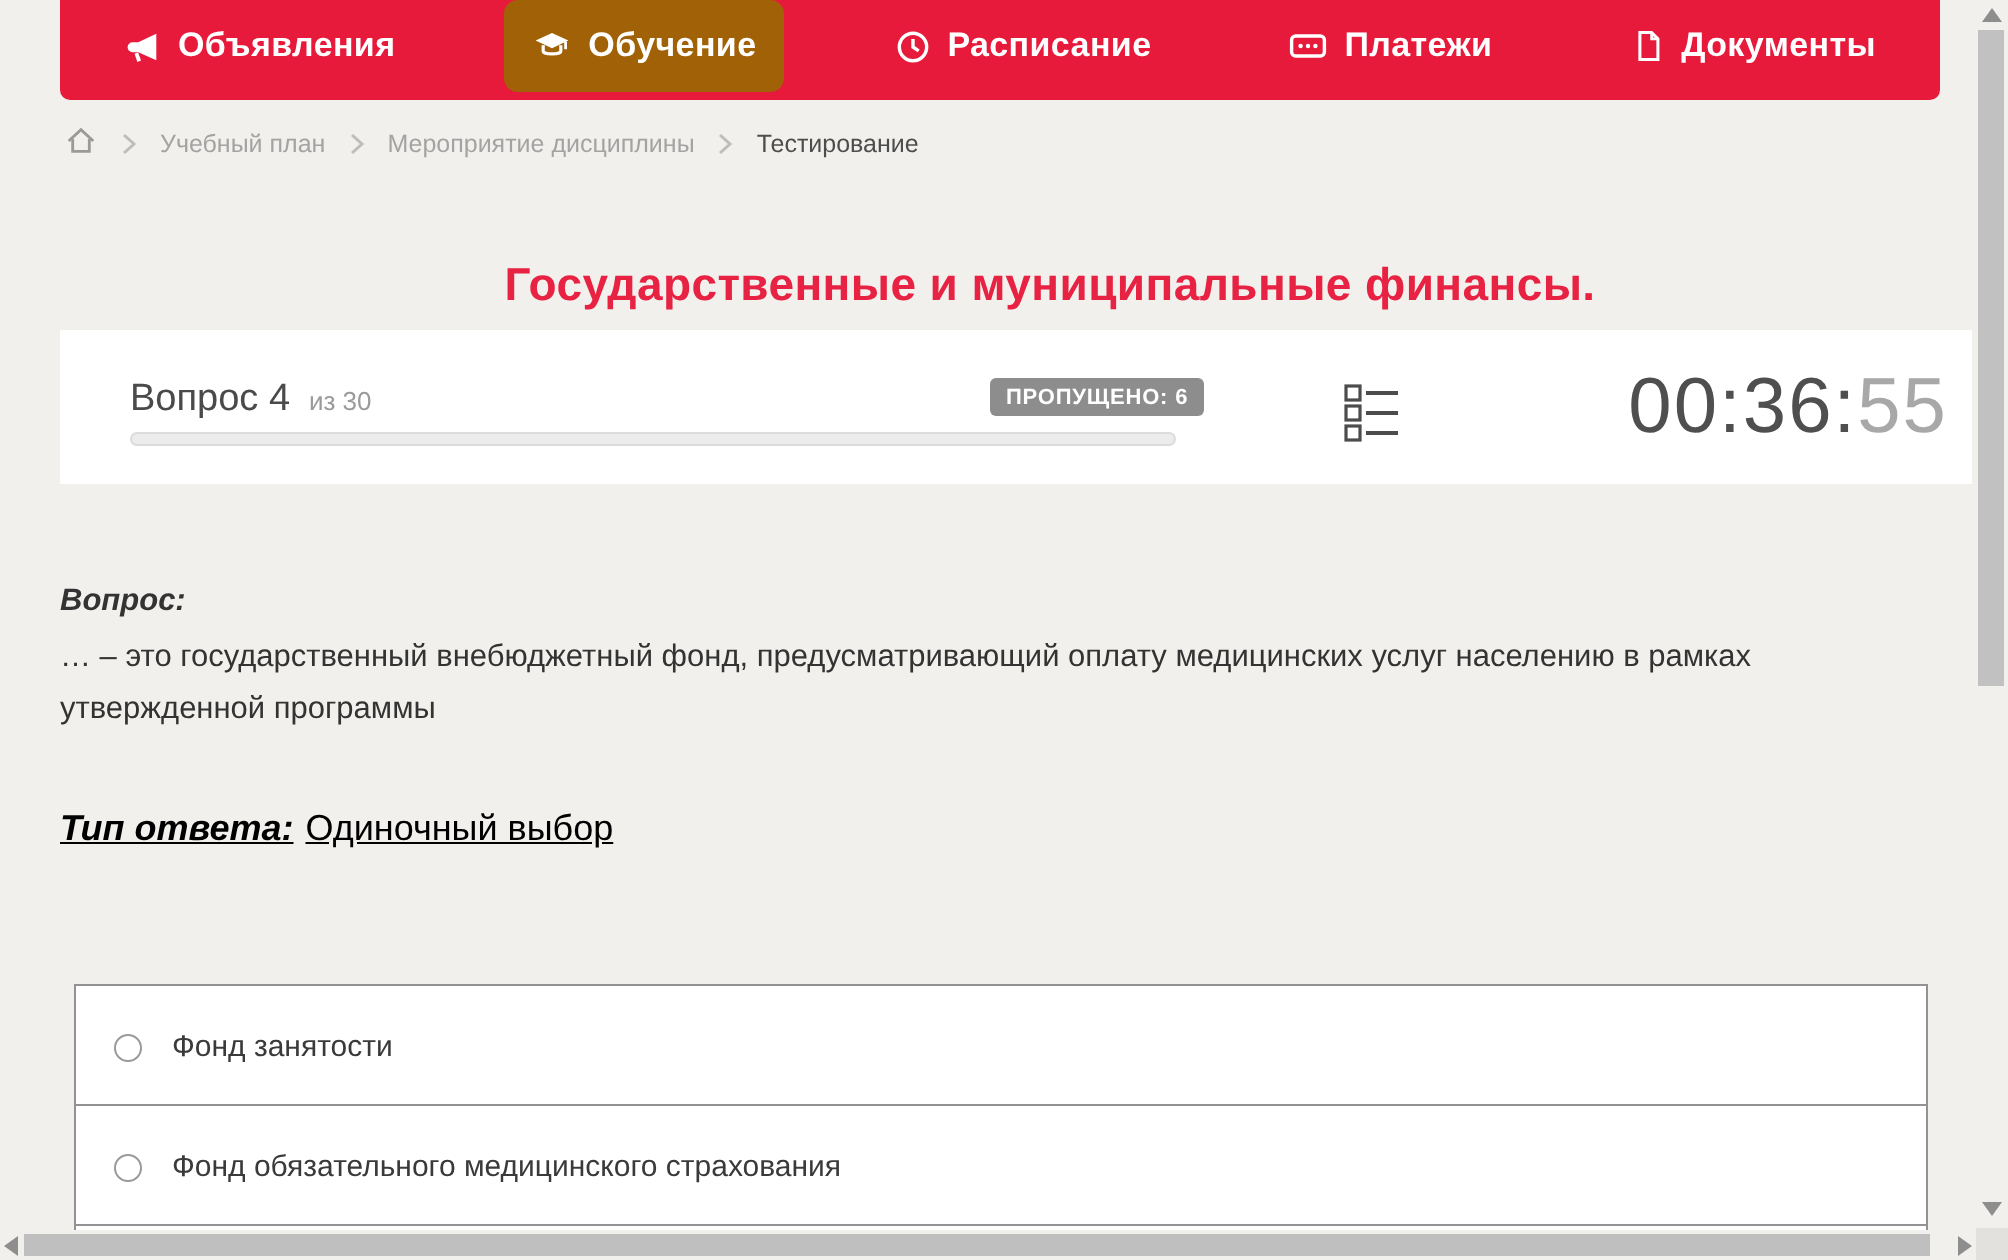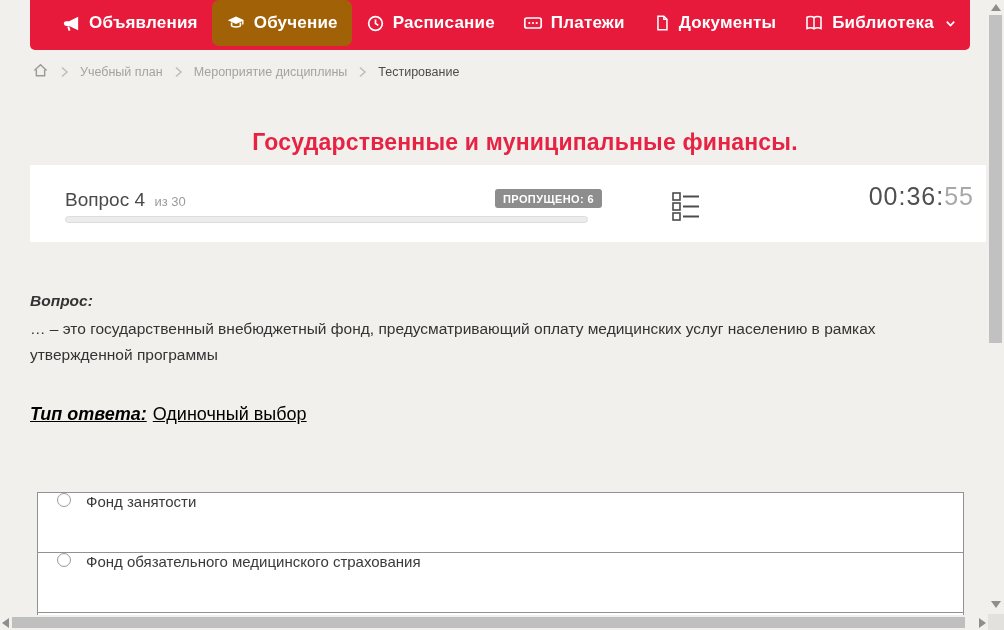--- a/index.html
+++ b/index.html
@@ -54,41 +54,41 @@
   .qhead .qnum{font-size:19px;color:#4a4a4a;}
   .qhead .qtotal{font-size:13px;color:#9b9b9b;margin-left:5px;}
   .skip-badge{
     position:absolute;left:465px;top:24px;
     background:#8d8d8d;color:#fff;font-size:11px;font-weight:bold;
     padding:4px 8px 3px;border-radius:3px;letter-spacing:.4px;white-space:nowrap;
   }
   .qlist-btn{position:absolute;left:642px;top:26px;width:28px;height:30px;cursor:pointer;}
   .timer{
     position:absolute;right:20px;top:17px;
-    font-size:25px;font-weight:300;color:#4f4f4f;letter-spacing:1px;white-space:nowrap;
+    font-size:39px;font-weight:300;color:#4f4f4f;letter-spacing:1px;white-space:nowrap;
   }
   .timer .sec{color:#a8a8a8;}
   .progressbar{
     position:absolute;left:35px;top:51px;width:523px;height:7px;
     background:#ececec;border:1px solid #dcdcdc;border-radius:5px;
     box-sizing:border-box;overflow:hidden;
   }
   .progressfill{height:100%;background:#d7d7d7;width:0;}
 
   
   .q-label{position:absolute;left:30px;top:292px;font-size:15.5px;color:#333;font-weight:bold;font-style:italic;text-align:right;}
   .q-text{position:absolute;left:30px;top:316px;width:890px;font-size:15.5px;color:#333;line-height:26px;}
   .q-type{position:absolute;left:30px;top:404px;font-size:18px;color:#000000;text-decoration:underline;}
   .q-type .t-label{font-weight:bold;font-style:italic;margin-right:6px;}
 
   
   .option{
     position:absolute;left:37px;width:927px;height:63px;
     background:#fff;border:1px solid #929292;box-sizing:border-box;
-    display:flex;align-items:flex-start;cursor:pointer;
+    display:flex;align-items:center;cursor:pointer;
   }
   .option .radio{
     width:14px;height:14px;border-radius:50%;
     border:1.5px solid #9a9a9a;background:#fff;
     margin-left:19px;flex:0 0 auto;box-sizing:border-box;
   }
   .option .opt-label{margin-left:15px;font-size:15px;color:#3a3a3a;}
   #opt-0{top:492px;}
   #opt-1{top:552px;}
   #opt-2{top:612px;}
@@ -158,34 +158,20 @@
     <div class="nav-item">
       <span>
         <svg width="18" height="18" viewBox="0 0 20 20">
             <path d="M5.5 2.5 H12 L15.5 6 V17.5 H5.5 Z" stroke="#fff" stroke-width="1.7" fill="none"></path>
             <path d="M12 2.5 V6 H15.5" stroke="#fff" stroke-width="1.5" fill="none"></path>
           </svg>
       </span>
       <span>Документы</span>
     </div>
 
-    <div class="nav-item">
-      <span>
-        <svg width="20" height="20" viewBox="0 0 20 20">
-            <path d="M10 4.5 C8.2 3.4 5 3.4 3 4.3 V15.5 C5 14.6 8.2 14.6 10 15.7 C11.8 14.6 15 14.6 17 15.5 V4.3 C15 3.4 11.8 3.4 10 4.5 Z" stroke="#fff" stroke-width="1.6" fill="none"></path>
-            <path d="M10 4.8 V15.4" stroke="#fff" stroke-width="1.5" fill="none"></path>
-          </svg>
-      </span>
-      <span>Библиотека</span>
-      <span class="chev">
-        <svg width="13" height="13" viewBox="0 0 14 14">
-            <path d="M3 5 L7 9.2 L11 5" stroke="#fff" stroke-width="1.8" fill="none"></path>
-          </svg>
-      </span>
-    </div>
 
   </nav>
 
   <div class="breadcrumb">
     <span>
       <svg width="17" height="17" viewBox="0 0 18 18">
           <path d="M2.5 9 L9 3 L15.5 9" stroke="#9a9a9a" stroke-width="1.5" fill="none"></path>
           <path d="M4.6 8 V14.5 H13.4 V8" stroke="#9a9a9a" stroke-width="1.5" fill="none"></path>
         </svg>
     </span>

